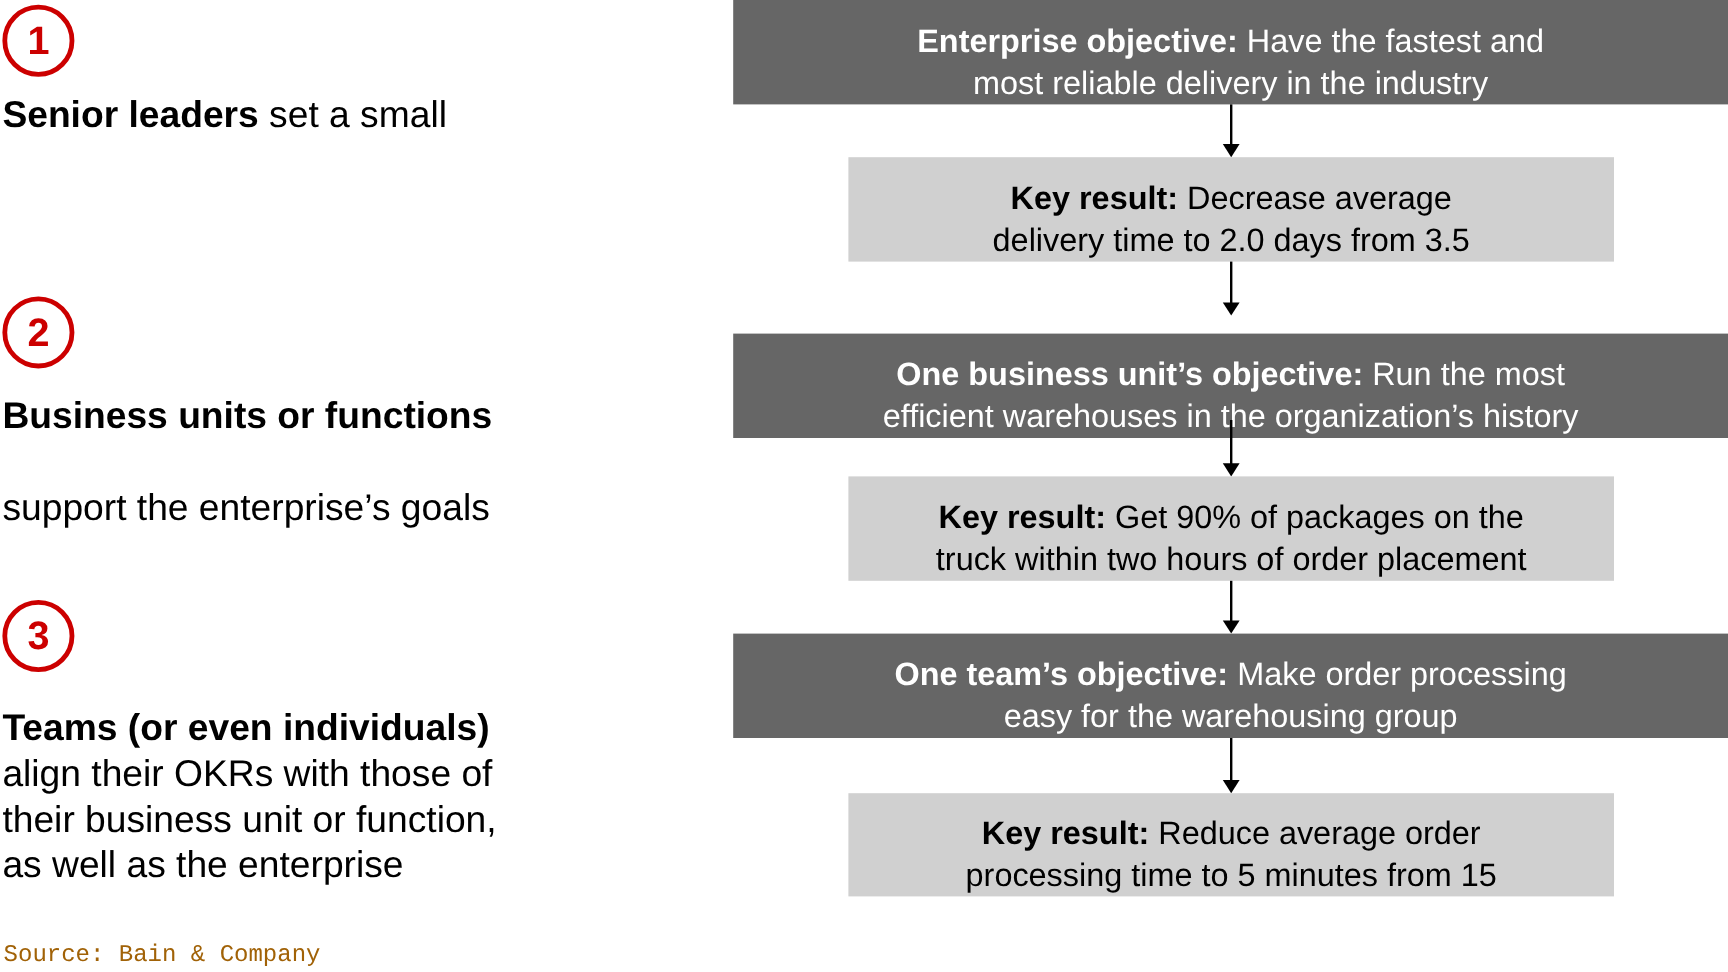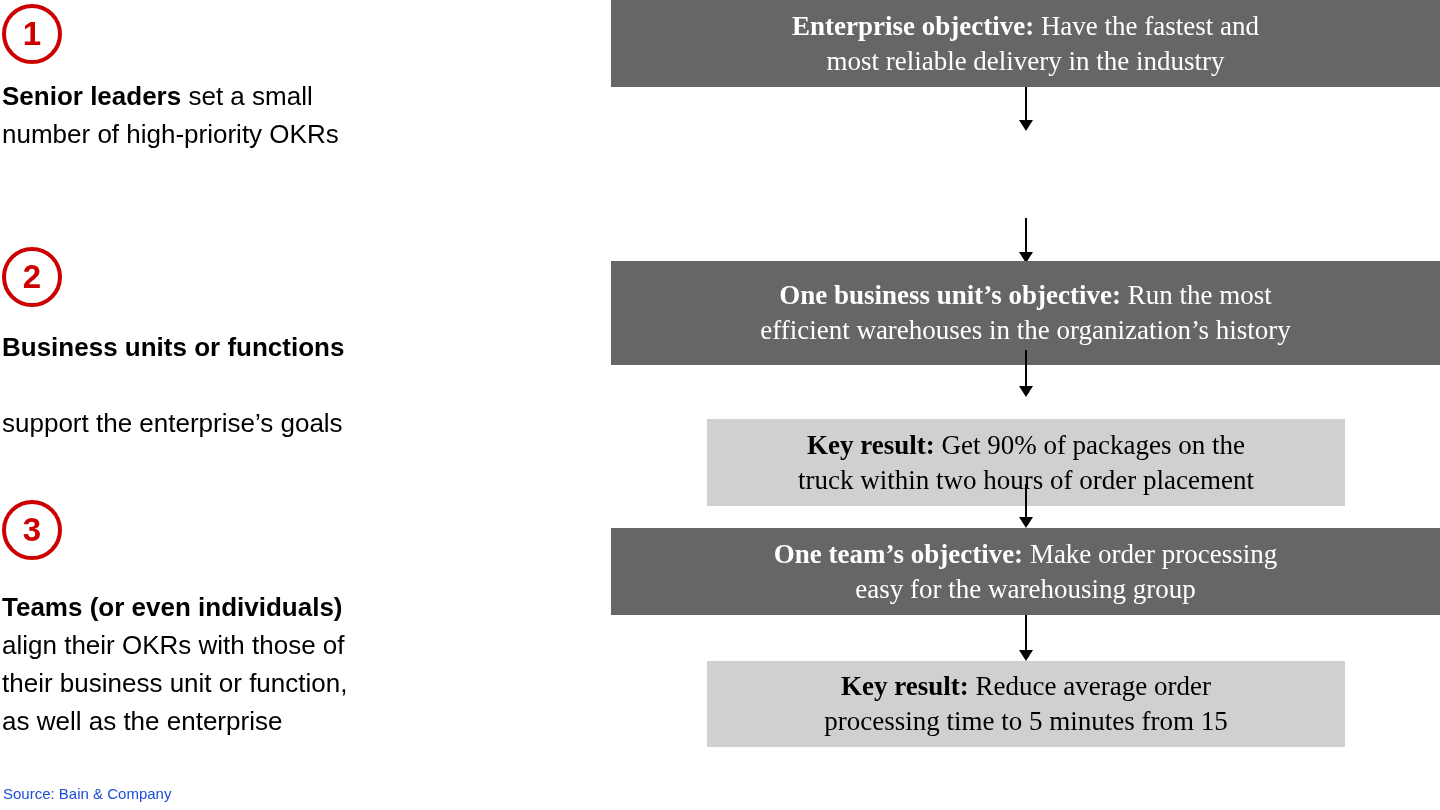--- a/index.html
+++ b/index.html
@@ -28,65 +28,65 @@
     justify-content: center;
     box-sizing: content-box;
   }
   .badge-1 { top: 4px; }
   .badge-2 { top: 247px; }
   .badge-3 { top: 500px; }
   .step-text {
     position: absolute;
     left: 2px;
     margin: 0;
-    font-size: 26px;
+    font-size: 31px;
     line-height: 38px;
     color: #000000;
   }
   .step-text-1 { top: 77px; }
   .step-text-2 { top: 328px; }
   .step-text-3 { top: 573px; margin-top: 15px; }
   .b { font-weight: bold; }
   .source {
     position: absolute;
     left: 3px;
     top: 785px;
     margin: 0;
-    font-size: 15px;
-    color: #1d4ed8;
+    font-size: 20px;
+    color: #a16207;
+    font-family: Liberation Mono, monospace;
   }
   
   .node {
     position: absolute;
     display: flex;
-    align-items: center;
+    align-items: flex-end;
     justify-content: center;
     text-align: center;
-    font-family: Liberation Serif, serif;
   }
   .node .node-text {
     font-size: 27px;
     line-height: 35px;
   }
   .node-dark {
     left: 611px;
     width: 829px;
     background: #666666;
     color: #ffffff;
   }
   .node-light {
     left: 707px;
     width: 638px;
     background: #d0d0d0;
     color: #000000;
   }
   .node-1 { top: 0;     height: 87px; }
   .node-2 { top: 131px; height: 87px; }
-  .node-3 { top: 261px; height: 104px; }
-  .node-4 { top: 419px; height: 87px; }
+  .node-3 { top: 278px; height: 87px; }
+  .node-4 { top: 397px; height: 87px; }
   .node-5 { top: 528px; height: 87px; }
   .node-6 { top: 661px; height: 86px; }
   .arrow {
     position: absolute;
     left: 1019px;
     width: 14px;
   }
   .arrow .shaft {
     position: absolute;
     left: 6px;
@@ -112,21 +112,21 @@
   .arrow-5 { top: 615px; height: 46px; }
 </style>
 </head>
 <body>
 
 <div class="canvas">
 
   <div class="badge badge-1">
     <span>1</span>
   </div>
-  <p class="step-text step-text-1"><span class="b">Senior leaders</span><span> set a small</span><br><span>number of high-priority OKRs</span><br></p>
+  <p class="step-text step-text-1"><span class="b">Senior leaders</span><span> set a small</span><br><br></p>
 
   <div class="badge badge-2">
     <span>2</span>
   </div>
   <p class="step-text step-text-2"><span class="b">Business units or functions</span><span></span><br><br><span>support the enterprise’s goals</span></p>
 
   <div class="badge badge-3">
     <span>3</span>
   </div>
   <p class="step-text step-text-3"><span class="b">Teams (or even individuals)</span><span></span><br><span>align their OKRs with those of</span><br><span>their business unit or function,</span><br><span>as well as the enterprise</span></p>
@@ -135,20 +135,23 @@
 
   <div class="node node-dark node-1">
     <div class="node-text"><span class="b">Enterprise objective:</span><span> Have the fastest and</span><br><span>most reliable delivery in the industry</span></div>
   </div>
 
   <div class="arrow arrow-1">
     <div class="shaft"></div>
     <div class="head"></div>
   </div>
 
+  <div class="node node-light node-2">
+    <div class="node-text"><span class="b">Key result:</span><span> Decrease average</span><br><span>delivery time to 2.0 days from 3.5</span></div>
+  </div>
 
   <div class="arrow arrow-2">
     <div class="shaft"></div>
     <div class="head"></div>
   </div>
 
   <div class="node node-dark node-3">
     <div class="node-text"><span class="b">One business unit’s objective:</span><span> Run the most</span><br><span>efficient warehouses in the organization’s history</span></div>
   </div>
 

